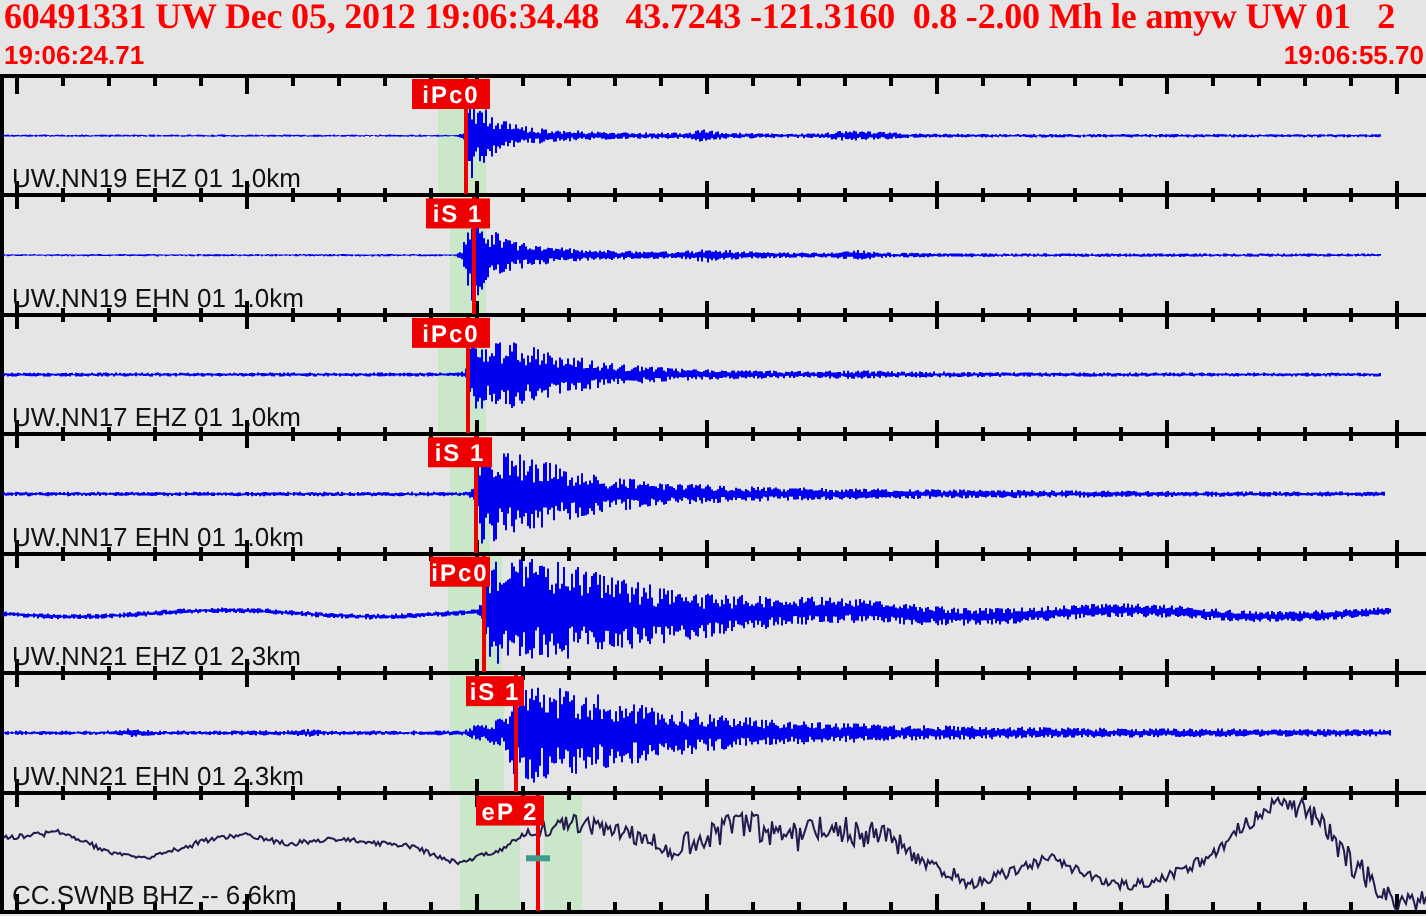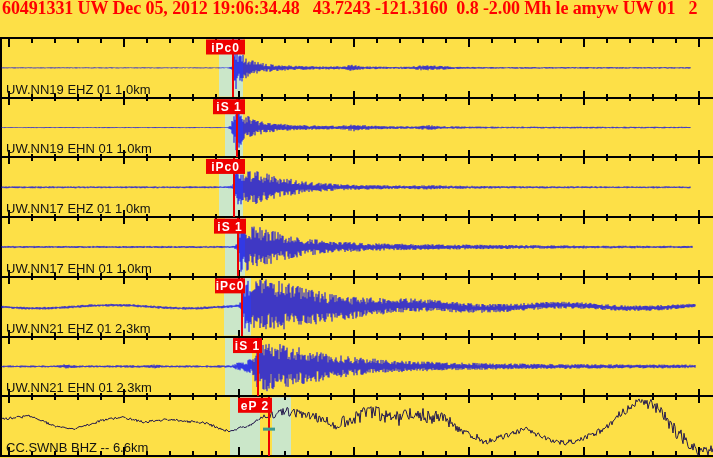--- a/index.html
+++ b/index.html
@@ -1,29 +1,33 @@
 <!DOCTYPE html>
 <html><head>
 <meta charset="utf-8">
 <style>
   html,body{margin:0;padding:0;background:#fff;}
-  .screen{position:relative;width:713px;height:458px;background:#fde047;overflow:hidden;
+  .screen{position:relative;width:713px;height:458px;background:#e5e5e5;overflow:hidden;
           font-family:"Liberation Sans",sans-serif;}
   .hdr1{position:absolute;left:2px;top:-2px;font:bold 18px "Liberation Serif",serif;
         color:#ff0000;white-space:pre;letter-spacing:-0.1px;z-index:3;}
   .hdr2{position:absolute;left:0;top:20px;width:713px;height:16px;z-index:3;}
   .hdr2 .t0{position:absolute;left:2px;top:0;font:bold 13px "Liberation Sans",sans-serif;color:#ff0000;}
   .hdr2 .t1{position:absolute;right:1px;top:0;font:bold 13px "Liberation Sans",sans-serif;color:#ff0000;}
   svg{position:absolute;left:0;top:0;z-index:1;}
 </style>
 </head>
 <body>
 
 <div class="screen">
   <div class="hdr1">60491331 UW Dec 05, 2012 19:06:34.48   43.7243 -121.3160  0.8 -2.00 Mh le amyw UW 01   2</div>
+  <div class="hdr2">
+    <span class="t0">19:06:24.71</span>
+    <span class="t1">19:06:55.70</span>
+  </div>
   <svg id="plot" width="713" height="458" viewBox="0 0 713 458">
       <rect x="219" y="39" width="24" height="57.71428571428572" fill="#cbe7c9"></rect>
       <rect x="225" y="98.71428571428572" width="18" height="57.71428571428572" fill="#cbe7c9"></rect>
       <rect x="219" y="158.42857142857144" width="24" height="57.71428571428572" fill="#cbe7c9"></rect>
       <rect x="225" y="218.14285714285714" width="20" height="57.714285714285694" fill="#cbe7c9"></rect>
       <rect x="224" y="277.8571428571429" width="27" height="57.71428571428572" fill="#cbe7c9"></rect>
       <rect x="225" y="337.57142857142856" width="27" height="57.71428571428572" fill="#cbe7c9"></rect>
       <rect x="230" y="397.2857142857143" width="30" height="57.71428571428572" fill="#cbe7c9"></rect>
       <rect x="272" y="397.2857142857143" width="19" height="57.71428571428572" fill="#cbe7c9"></rect>
       <path d="M1 38V456M0 38.0H713M0 97.7H713M0 157.4H713M0 217.1H713M0 276.9H713M0 336.6H713M0 396.3H713M0 456.0H713M8.7 38.0V47.0M8.7 90.7V104.7M8.7 150.4V164.4M8.7 210.1V224.1M8.7 269.9V283.9M8.7 329.6V343.6M8.7 389.3V403.3M8.7 447.0V456.0M31.7 38.0V43.0M31.7 94.2V101.2M31.7 153.9V160.9M31.7 213.6V220.6M31.7 273.4V280.4M31.7 333.1V340.1M31.7 392.8V399.8M31.7 451.0V456.0M54.7 38.0V43.0M54.7 94.2V101.2M54.7 153.9V160.9M54.7 213.6V220.6M54.7 273.4V280.4M54.7 333.1V340.1M54.7 392.8V399.8M54.7 451.0V456.0M77.7 38.0V43.0M77.7 94.2V101.2M77.7 153.9V160.9M77.7 213.6V220.6M77.7 273.4V280.4M77.7 333.1V340.1M77.7 392.8V399.8M77.7 451.0V456.0M100.7 38.0V43.0M100.7 94.2V101.2M100.7 153.9V160.9M100.7 213.6V220.6M100.7 273.4V280.4M100.7 333.1V340.1M100.7 392.8V399.8M100.7 451.0V456.0M123.7 38.0V47.0M123.7 90.7V104.7M123.7 150.4V164.4M123.7 210.1V224.1M123.7 269.9V283.9M123.7 329.6V343.6M123.7 389.3V403.3M123.7 447.0V456.0M146.7 38.0V43.0M146.7 94.2V101.2M146.7 153.9V160.9M146.7 213.6V220.6M146.7 273.4V280.4M146.7 333.1V340.1M146.7 392.8V399.8M146.7 451.0V456.0M169.7 38.0V43.0M169.7 94.2V101.2M169.7 153.9V160.9M169.7 213.6V220.6M169.7 273.4V280.4M169.7 333.1V340.1M169.7 392.8V399.8M169.7 451.0V456.0M192.7 38.0V43.0M192.7 94.2V101.2M192.7 153.9V160.9M192.7 213.6V220.6M192.7 273.4V280.4M192.7 333.1V340.1M192.7 392.8V399.8M192.7 451.0V456.0M215.7 38.0V43.0M215.7 94.2V101.2M215.7 153.9V160.9M215.7 213.6V220.6M215.7 273.4V280.4M215.7 333.1V340.1M215.7 392.8V399.8M215.7 451.0V456.0M238.7 38.0V47.0M238.7 90.7V104.7M238.7 150.4V164.4M238.7 210.1V224.1M238.7 269.9V283.9M238.7 329.6V343.6M238.7 389.3V403.3M238.7 447.0V456.0M261.7 38.0V43.0M261.7 94.2V101.2M261.7 153.9V160.9M261.7 213.6V220.6M261.7 273.4V280.4M261.7 333.1V340.1M261.7 392.8V399.8M261.7 451.0V456.0M284.7 38.0V43.0M284.7 94.2V101.2M284.7 153.9V160.9M284.7 213.6V220.6M284.7 273.4V280.4M284.7 333.1V340.1M284.7 392.8V399.8M284.7 451.0V456.0M307.7 38.0V43.0M307.7 94.2V101.2M307.7 153.9V160.9M307.7 213.6V220.6M307.7 273.4V280.4M307.7 333.1V340.1M307.7 392.8V399.8M307.7 451.0V456.0M330.7 38.0V43.0M330.7 94.2V101.2M330.7 153.9V160.9M330.7 213.6V220.6M330.7 273.4V280.4M330.7 333.1V340.1M330.7 392.8V399.8M330.7 451.0V456.0M353.7 38.0V47.0M353.7 90.7V104.7M353.7 150.4V164.4M353.7 210.1V224.1M353.7 269.9V283.9M353.7 329.6V343.6M353.7 389.3V403.3M353.7 447.0V456.0M376.7 38.0V43.0M376.7 94.2V101.2M376.7 153.9V160.9M376.7 213.6V220.6M376.7 273.4V280.4M376.7 333.1V340.1M376.7 392.8V399.8M376.7 451.0V456.0M399.7 38.0V43.0M399.7 94.2V101.2M399.7 153.9V160.9M399.7 213.6V220.6M399.7 273.4V280.4M399.7 333.1V340.1M399.7 392.8V399.8M399.7 451.0V456.0M422.7 38.0V43.0M422.7 94.2V101.2M422.7 153.9V160.9M422.7 213.6V220.6M422.7 273.4V280.4M422.7 333.1V340.1M422.7 392.8V399.8M422.7 451.0V456.0M445.7 38.0V43.0M445.7 94.2V101.2M445.7 153.9V160.9M445.7 213.6V220.6M445.7 273.4V280.4M445.7 333.1V340.1M445.7 392.8V399.8M445.7 451.0V456.0M468.7 38.0V47.0M468.7 90.7V104.7M468.7 150.4V164.4M468.7 210.1V224.1M468.7 269.9V283.9M468.7 329.6V343.6M468.7 389.3V403.3M468.7 447.0V456.0M491.7 38.0V43.0M491.7 94.2V101.2M491.7 153.9V160.9M491.7 213.6V220.6M491.7 273.4V280.4M491.7 333.1V340.1M491.7 392.8V399.8M491.7 451.0V456.0M514.7 38.0V43.0M514.7 94.2V101.2M514.7 153.9V160.9M514.7 213.6V220.6M514.7 273.4V280.4M514.7 333.1V340.1M514.7 392.8V399.8M514.7 451.0V456.0M537.7 38.0V43.0M537.7 94.2V101.2M537.7 153.9V160.9M537.7 213.6V220.6M537.7 273.4V280.4M537.7 333.1V340.1M537.7 392.8V399.8M537.7 451.0V456.0M560.7 38.0V43.0M560.7 94.2V101.2M560.7 153.9V160.9M560.7 213.6V220.6M560.7 273.4V280.4M560.7 333.1V340.1M560.7 392.8V399.8M560.7 451.0V456.0M583.7 38.0V47.0M583.7 90.7V104.7M583.7 150.4V164.4M583.7 210.1V224.1M583.7 269.9V283.9M583.7 329.6V343.6M583.7 389.3V403.3M583.7 447.0V456.0M606.7 38.0V43.0M606.7 94.2V101.2M606.7 153.9V160.9M606.7 213.6V220.6M606.7 273.4V280.4M606.7 333.1V340.1M606.7 392.8V399.8M606.7 451.0V456.0M629.7 38.0V43.0M629.7 94.2V101.2M629.7 153.9V160.9M629.7 213.6V220.6M629.7 273.4V280.4M629.7 333.1V340.1M629.7 392.8V399.8M629.7 451.0V456.0M652.7 38.0V43.0M652.7 94.2V101.2M652.7 153.9V160.9M652.7 213.6V220.6M652.7 273.4V280.4M652.7 333.1V340.1M652.7 392.8V399.8M652.7 451.0V456.0M675.7 38.0V43.0M675.7 94.2V101.2M675.7 153.9V160.9M675.7 213.6V220.6M675.7 273.4V280.4M675.7 333.1V340.1M675.7 392.8V399.8M675.7 451.0V456.0M698.7 38.0V47.0M698.7 90.7V104.7M698.7 150.4V164.4M698.7 210.1V224.1M698.7 269.9V283.9M698.7 329.6V343.6M698.7 389.3V403.3M698.7 447.0V456.0" stroke="#000000" stroke-width="2" fill="none" shape-rendering="crispEdges"></path>

